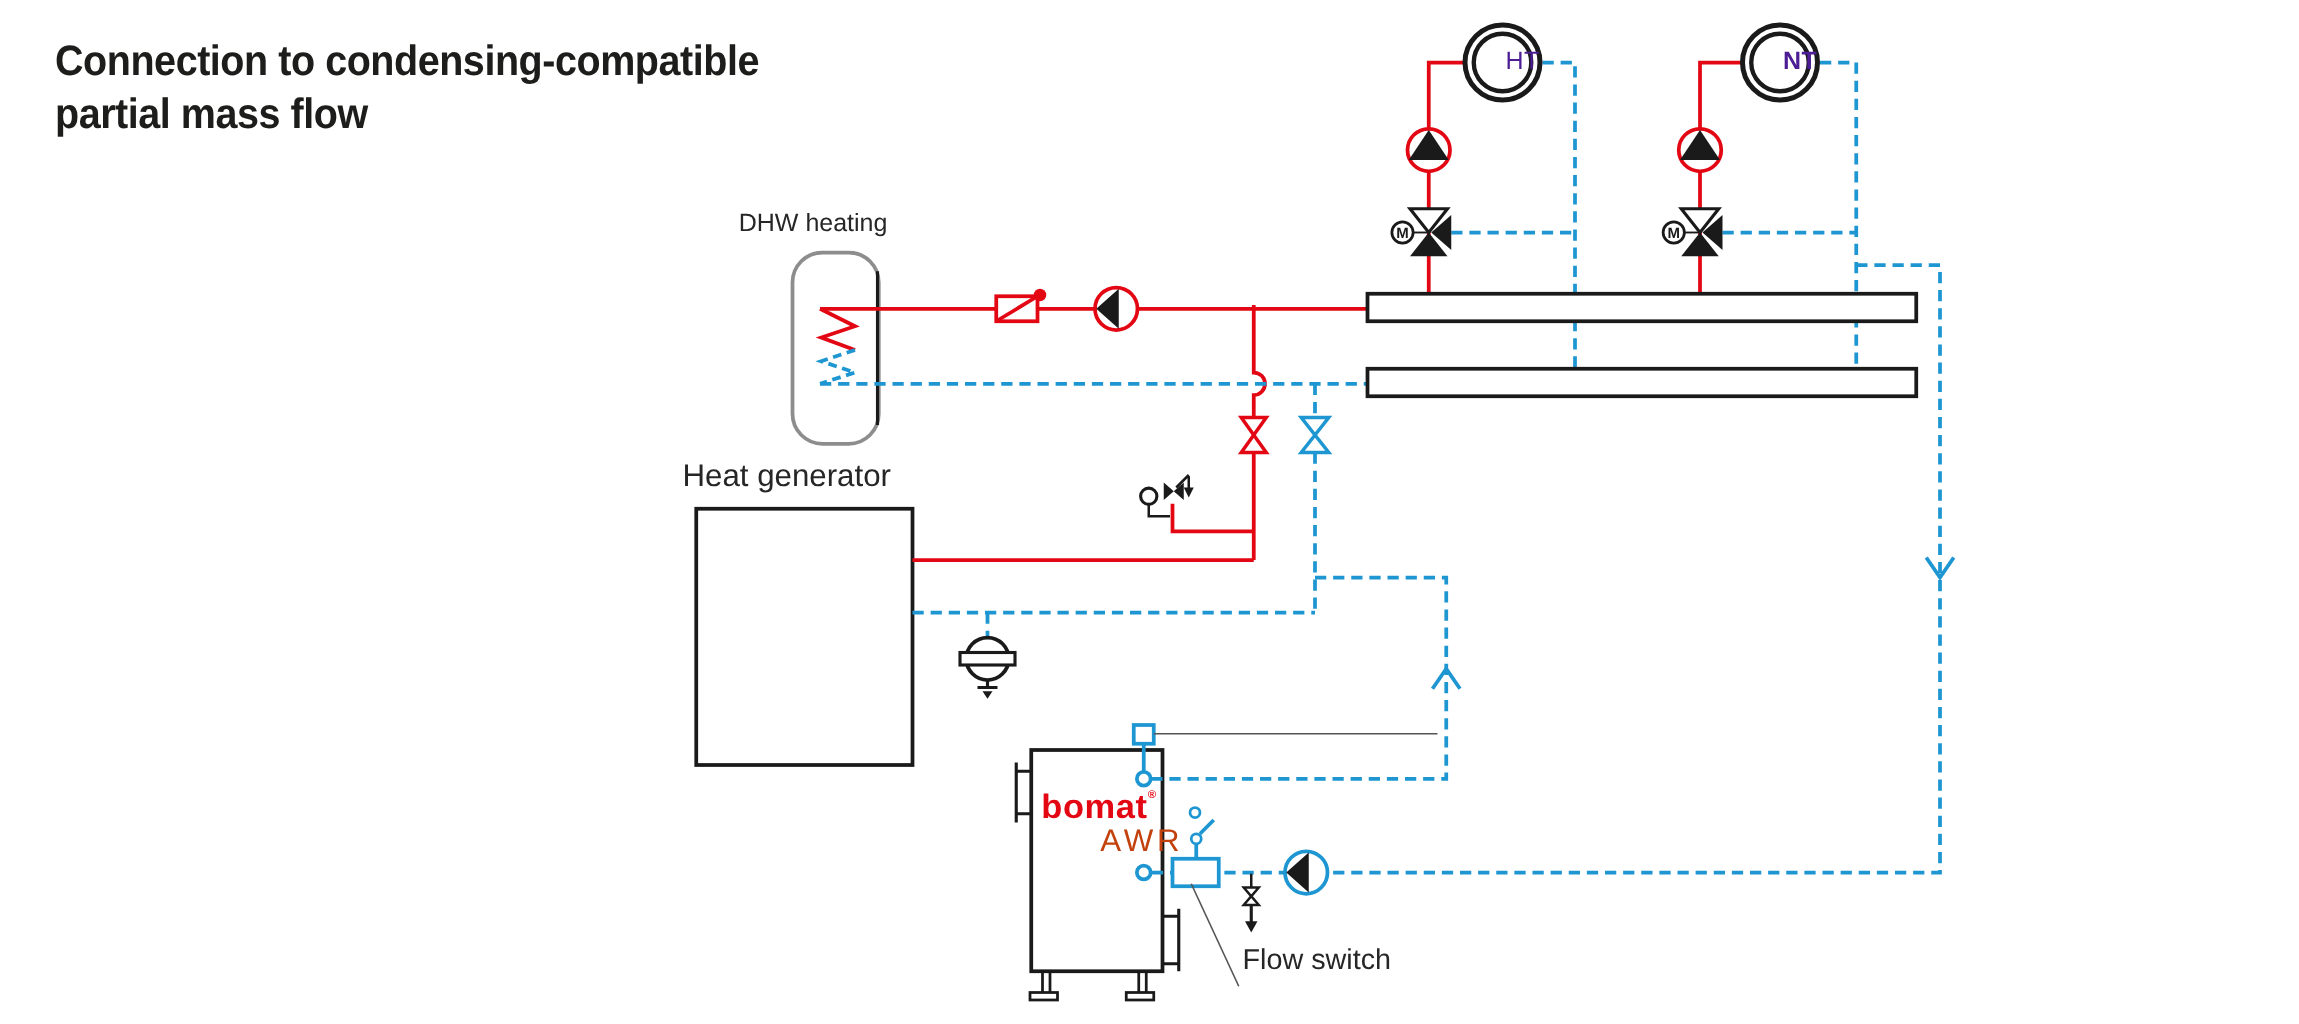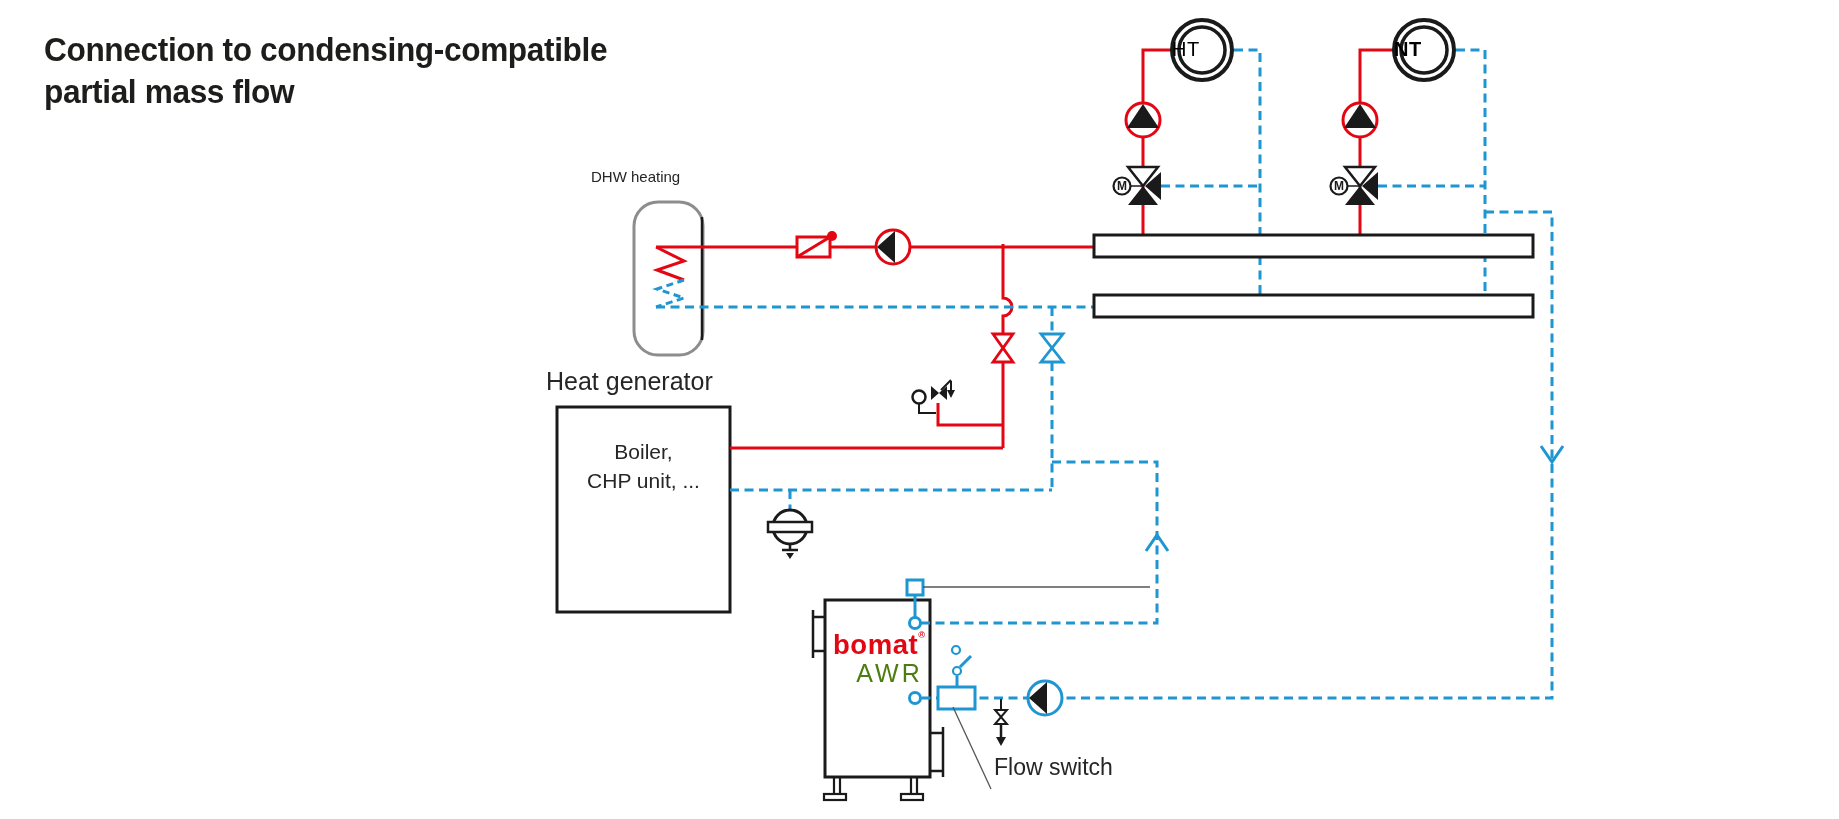--- a/index.html
+++ b/index.html
@@ -25,35 +25,35 @@
   .fw{fill:#ffffff;}
   .fk{fill:var(--outline);}
   .fr{fill:var(--flow-line);}
   .lead{stroke:#555;stroke-width:1.3;fill:none;}
   
   .lbl{position:absolute;color:var(--text);white-space:nowrap;}
   .title{
     left:44px;top:28px;font-size:34px;line-height:42px;font-weight:800;
     color:#1d1d1b;letter-spacing:-0.4px;transform:scaleX(0.93);transform-origin:left top;
   }
-  .dhw{left:591px;top:168px;font-size:15px;}
+  .dhw{left:591px;top:168px;font-size:20px;}
   .heatgen{left:546px;top:367px;font-size:25px;}
   .boilertxt{left:557px;top:437px;width:173px;text-align:center;font-size:21px;line-height:29px;}
-  .circlbl{width:60px;text-align:left;font-size:20px;letter-spacing:0.5px;color:#000000;top:38px;}
+  .circlbl{width:60px;text-align:right;font-size:20px;letter-spacing:0.5px;color:#4c1d95;top:38px;}
   .ht{left:1172px;} .nt{left:1394px;font-weight:bold;}
   .mlbl{width:18px;text-align:center;font-size:12px;font-weight:bold;top:179px;color:#1a1a1a;}
   .m1{left:1113px;} .m2{left:1330px;}
   .wthermo{left:904px;top:509px;font-size:22px;line-height:34px;}
   .fswitch{left:994px;top:754px;font-size:23px;text-align:center;}
   .brand{
     left:833px;top:630px;font-size:27px;font-weight:900;color:var(--brand-red);
     letter-spacing:0.5px;transform:scaleX(1.02);transform-origin:left top;
   }
   .brand sup{font-size:9px;vertical-align:top;line-height:10px;}
-  .model{left:825px;top:659px;width:129px;text-align:center;font-size:25px;letter-spacing:3px;color:#4d7c0f;}
+  .model{left:825px;top:659px;width:129px;text-align:center;font-size:25px;letter-spacing:3px;color:#c2410c;padding-left:24px;}
 </style>
 </head>
 <body>
 
 <div class="stage">
 
 <svg width="1839" height="819" viewBox="0 0 1839 819">
 
   <g>
     <rect x="634" y="202" width="69" height="153" rx="24" class="fw" stroke="#8d8d8d" stroke-width="3"></rect>
@@ -205,24 +205,20 @@
 </svg>
 
   <div class="lbl title">
     <div>Connection to condensing-compatible</div>
     <div>partial mass flow</div>
   </div>
 
   <div class="lbl dhw">DHW heating</div>
   <div class="lbl heatgen">Heat generator</div>
 
-  <div class="lbl boilertxt">
-    <div>Boiler,</div>
-    <div>CHP unit, ...</div>
-  </div>
 
   <div class="lbl circlbl ht">HT</div>
   <div class="lbl circlbl nt">NT</div>
 
   <div class="lbl mlbl m1">M</div>
   <div class="lbl mlbl m2">M</div>
 
 
   <div class="lbl brand"><span>bomat</span><sup>®</sup></div>
   <div class="lbl model">AWR</div>

